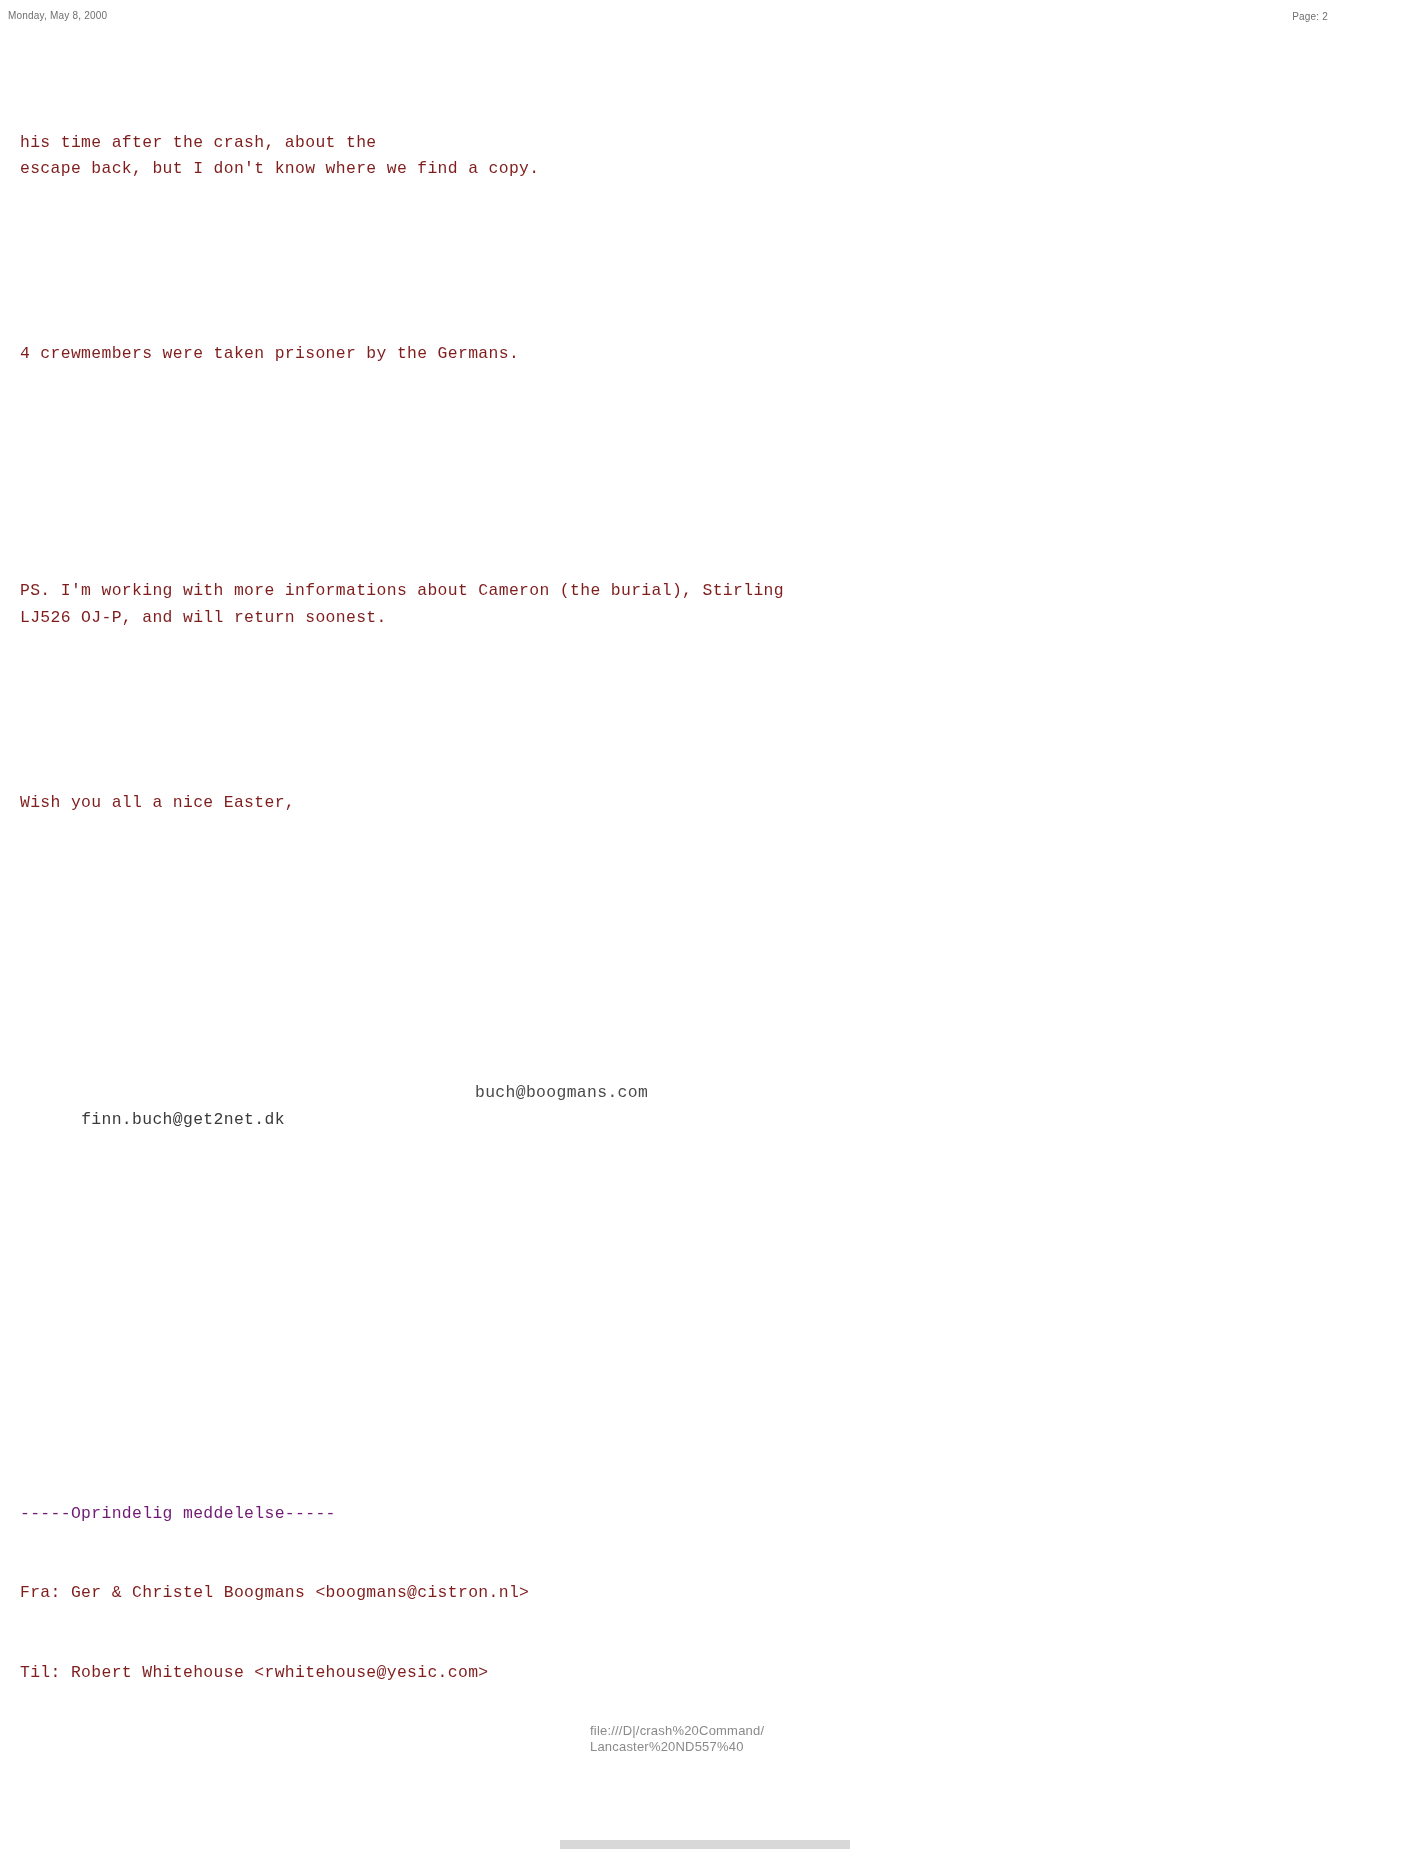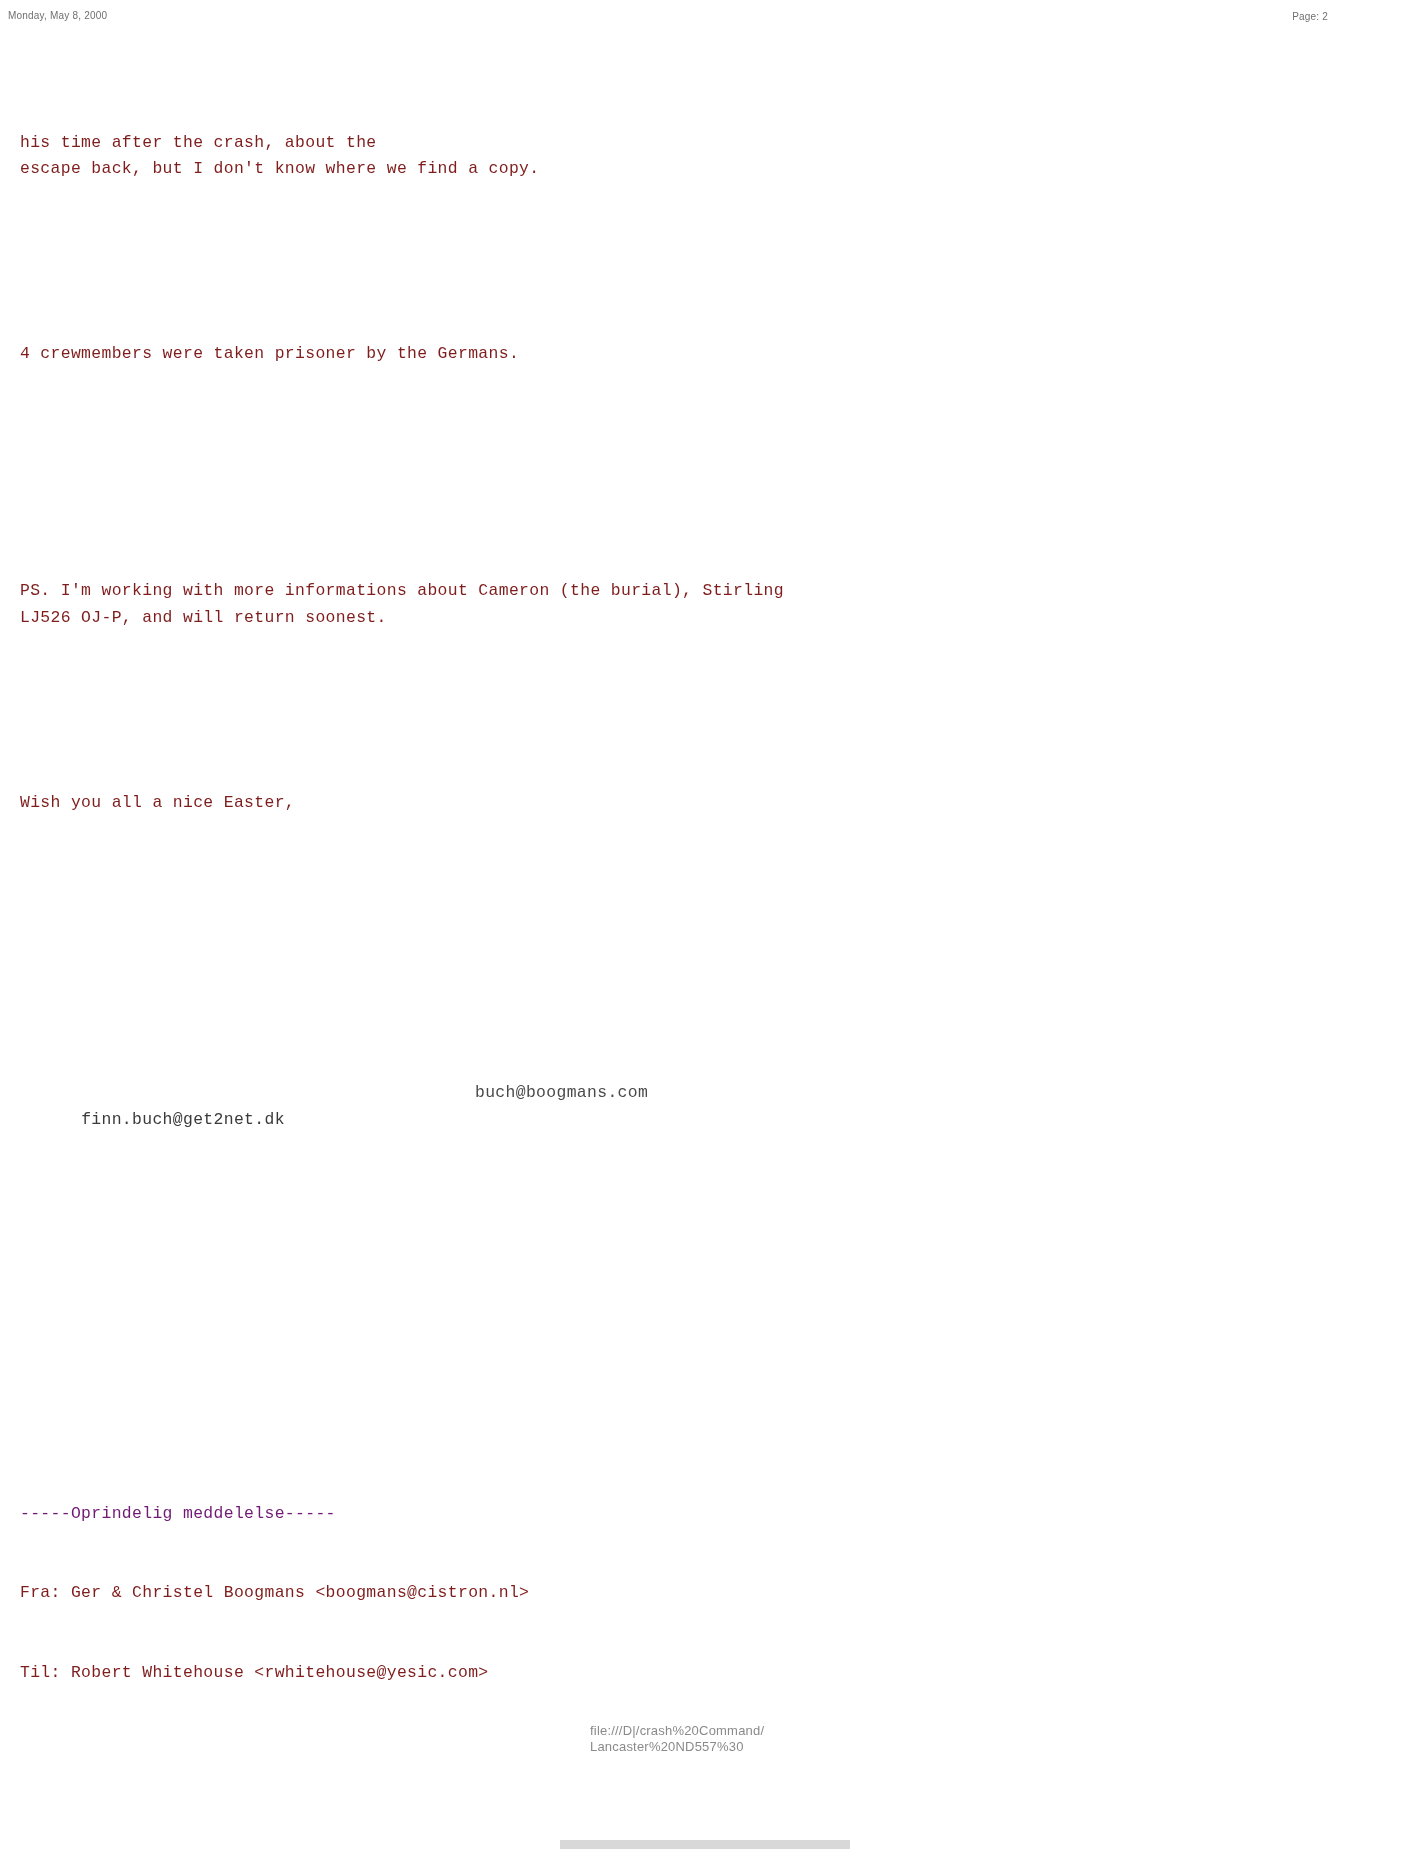--- a/index.html
+++ b/index.html
@@ -158,18 +158,18 @@
     
 
     
 
     
 
   </div>
 
   <div class="footer-url">
     <div>file:///D|/crash%20Command/</div>
-    <div>Lancaster%20ND557%30</div>
+    <div>Lancaster%20ND557%40</div>
   </div>
 
   <div class="bottom-strip"></div>
 
 </div>
 
 </body></html>

